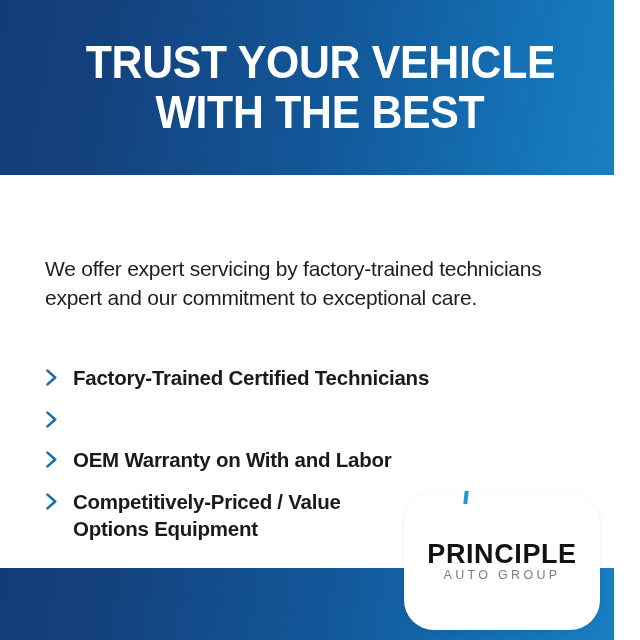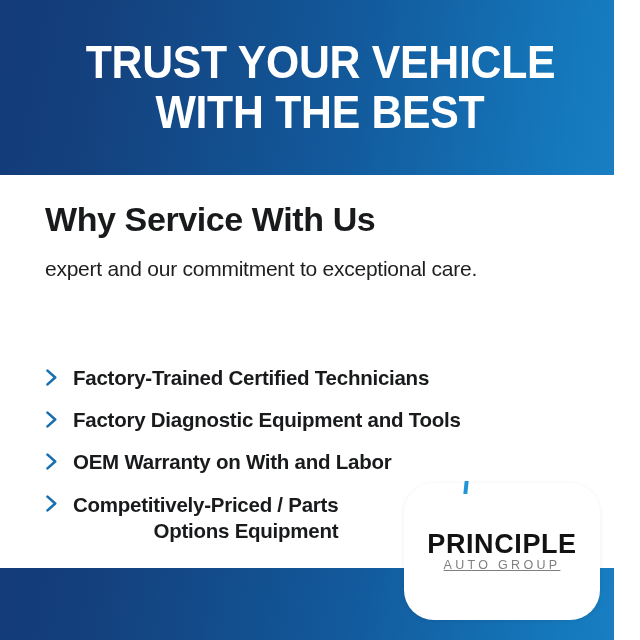--- a/index.html
+++ b/index.html
@@ -82,21 +82,20 @@
   .bullets {
     position: absolute;
     left: 45px;
     top: 190px;
     width: 560px;
   }
   .bullet {
     display: flex;
     align-items: flex-start;
     margin-bottom: 16px;
-    text-align: right;
   }
   .bullet:last-child { margin-bottom: 0; }
   .chev {
     flex: 0 0 auto;
     width: 17px;
     height: 24px;
     margin-right: 11px;
     display: flex;
     align-items: center;
     justify-content: flex-start;
@@ -118,21 +117,21 @@
     top: 568px;
     width: 640px;
     height: 72px;
     background: linear-gradient(100deg, #123b78 0%, #14427f 18%, #125a9c 55%, #1579bd 88%, #1b82c4 100%);
   }
 
   
   .logo-card {
     position: absolute;
     left: 404px;
-    top: 483px;
+    top: 493px;
     width: 196px;
     height: 137px;
     background: #ffffff;
     border-radius: 30px;
     box-shadow: 0 1px 5px rgba(0,0,0,0.07);
     display: flex;
     flex-direction: column;
     align-items: center;
     justify-content: center;
   }
@@ -155,38 +154,37 @@
     transform: skewX(-6deg);
   }
   .logo-sub {
     margin-top: 1px;
     color: #7d7f82;
     font-size: 12.5px;
     font-weight: 400;
     letter-spacing: 3.3px;
     line-height: 1;
     white-space: nowrap;
-    text-decoration: underline;
   }
 </style>
 </head>
 <body>
 
 <div class="ad">
 
   <div class="header-band">
     <div class="headline-line l1">TRUST YOUR VEHICLE</div>
     <div class="headline-line l2">WITH THE BEST</div>
   </div>
 
   <div class="body-area">
 
-    <div class="section-title">Why Service With Us</div>
 
     <div class="paragraph">
+      <span class="pline">We offer expert servicing by factory-trained technicians</span>
       <span class="pline">expert and our commitment to exceptional care.</span>
     </div>
 
     <div class="bullets">
 
       <div class="bullet">
         <span class="chev">
           <svg width="13" height="17" viewBox="0 0 13 17" aria-hidden="true">
             <path d="M2.5 1.6 L10.2 8.5 L2.5 15.4" fill="none" stroke="#1b6faf" stroke-width="2.6" stroke-linecap="round" stroke-linejoin="round"></path>
           </svg>
@@ -195,44 +193,41 @@
           <span class="bline">Factory-Trained Certified Technicians</span>
         </span>
       </div>
 
       <div class="bullet">
         <span class="chev">
           <svg width="13" height="17" viewBox="0 0 13 17" aria-hidden="true">
             <path d="M2.5 1.6 L10.2 8.5 L2.5 15.4" fill="none" stroke="#1b6faf" stroke-width="2.6" stroke-linecap="round" stroke-linejoin="round"></path>
           </svg>
         </span>
-        <span class="bullet-text">
-          <span class="bline">Factory Diagnostic Equipment and Tools</span>
-        </span>
       </div>
 
       <div class="bullet">
         <span class="chev">
           <svg width="13" height="17" viewBox="0 0 13 17" aria-hidden="true">
             <path d="M2.5 1.6 L10.2 8.5 L2.5 15.4" fill="none" stroke="#1b6faf" stroke-width="2.6" stroke-linecap="round" stroke-linejoin="round"></path>
           </svg>
         </span>
         <span class="bullet-text">
           <span class="bline">OEM Warranty on With and Labor</span>
         </span>
       </div>
 
       <div class="bullet">
         <span class="chev">
           <svg width="13" height="17" viewBox="0 0 13 17" aria-hidden="true">
             <path d="M2.5 1.6 L10.2 8.5 L2.5 15.4" fill="none" stroke="#1b6faf" stroke-width="2.6" stroke-linecap="round" stroke-linejoin="round"></path>
           </svg>
         </span>
         <span class="bullet-text">
-          <span class="bline">Competitively-Priced / Parts</span>
+          <span class="bline">Competitively-Priced / Value</span>
           <span class="bline">Options Equipment</span>
         </span>
       </div>
 
     </div>
   </div>
 
   <div class="footer-band"></div>
 
   <div class="logo-card">

